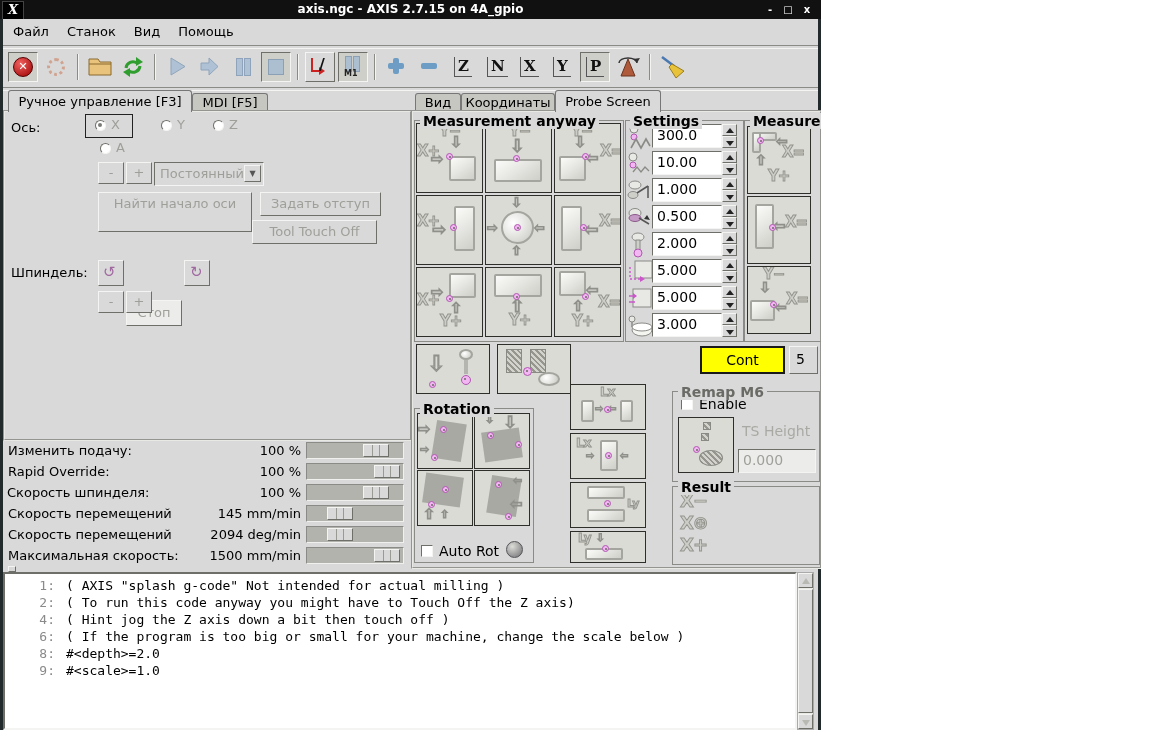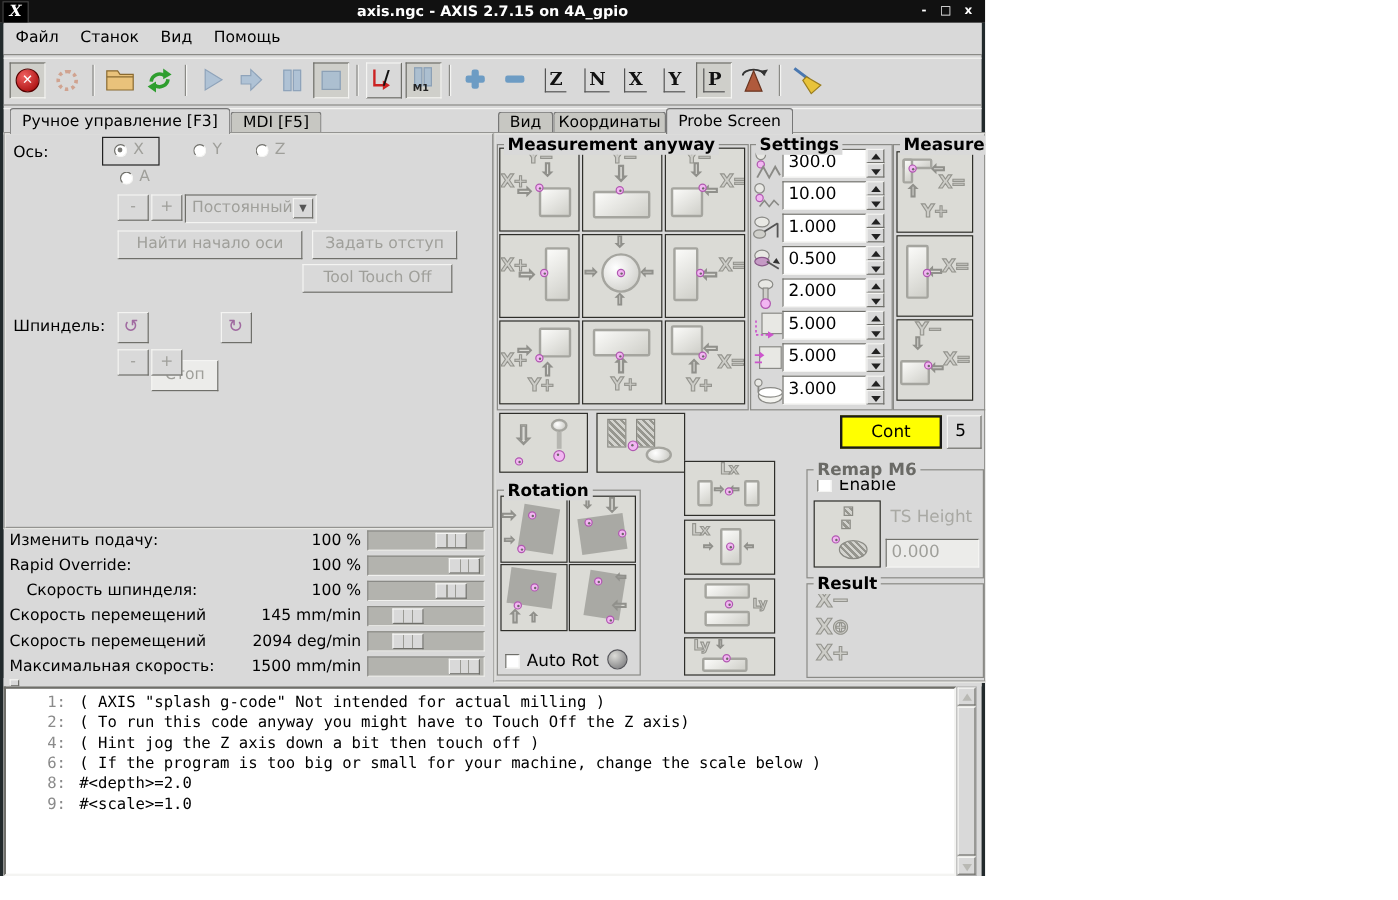--- a/index.html
+++ b/index.html
@@ -196,21 +196,21 @@
           <div class="rlabel" style="left: 224px; top: 5px;">Z</div>
           <div class="radio" style="left: 95px; top: 31px;"></div>
           <div class="rlabel" style="left: 111px; top: 28px;">A</div>
         </div>
     <div class="btn dis" style="left:93px;top:50px;width:26px;height:22px;line-height:20px;">-</div>
     <div class="btn dis" style="left:121px;top:50px;width:26px;height:22px;line-height:20px;">+</div>
     <div class="abs" style="left:149px;top:50px;width:110px;height:24px;background:#d9d9d9;border:1px solid;border-color:#6f6f6a #f4f4f2 #f4f4f2 #6f6f6a;box-sizing:border-box;">
       <span class="abs" style="left:5px;top:3px;font-size:13px;color:#9f9f9a;">Постоянный</span>
       <span class="abs" style="right:2px;top:2px;width:17px;height:17px;background:#d9d9d9;border:1px solid;border-color:#f4f4f2 #6f6f6a #6f6f6a #f4f4f2;text-align:center;font-size:8px;line-height:16px;color:#555;box-sizing:border-box;">▼</span>
     </div>
-    <div class="btn dis" style="left:93px;top:80px;width:154px;height:24px;line-height:22px;">Найти начало оси</div>
+    <div class="btn dis" style="left:93px;top:80px;width:154px;height:40px;line-height:22px;">Найти начало оси</div>
     <div class="btn dis" style="left:255px;top:80px;width:121px;height:24px;line-height:22px;">Задать отступ</div>
     <div class="btn dis" style="left:247px;top:108px;width:125px;height:24px;line-height:22px;">Tool Touch Off</div>
     <div class="abs" style="left:6px;top:153px;font-size:13px;">Шпиндель:</div>
     <div class="btn" style="left:93px;top:148px;width:26px;height:26px;">
       <span class="abs" style="left:4px;top:2px;font-size:15px;color:#a06aa0;">↺</span>
     </div>
     <div class="btn dis" style="left:121px;top:164px;width:56px;height:26px;line-height:24px;background:#ececea;margin-top:24px;">Стоп</div>
     <div class="btn" style="left:179px;top:148px;width:26px;height:26px;">
       <span class="abs" style="left:5px;top:2px;font-size:15px;color:#a06aa0;">↻</span>
     </div>
@@ -227,21 +227,21 @@
           </div>
         </div>
         <div style="position: absolute; left: 0px; top: 24px; width: 405px; height: 20px;">
           <div class="orow-label" style="left: 5px; top: 3px;">Rapid Override:</div>
           <div class="orow-val" style="left: 150px; top: 3px; width: 148px;"><div style="display: inline;">100</div><div style="display: inline;">&nbsp;</div><div style="display: inline;">%</div></div>
           <div class="trough" style="left: 303px; top: 2px; width: 98px; height: 17px;">
             <div class="thumb" style="left: 67px;"></div>
           </div>
         </div>
         <div style="position: absolute; left: 0px; top: 45px; width: 405px; height: 20px;">
-          <div class="orow-label" style="left: 19px; top: 3px;">Скорость шпинделя:</div>
+          <div class="orow-label" style="left: 4px; top: 3px;">Скорость шпинделя:</div>
           <div class="orow-val" style="left: 150px; top: 3px; width: 148px;"><div style="display: inline;">100</div><div style="display: inline;">&nbsp;</div><div style="display: inline;">%</div></div>
           <div class="trough" style="left: 303px; top: 2px; width: 98px; height: 17px;">
             <div class="thumb" style="left: 56px;"></div>
           </div>
         </div>
         <div style="position: absolute; left: 0px; top: 66px; width: 405px; height: 20px;">
           <div class="orow-label" style="left: 5px; top: 3px;">Скорость перемещений</div>
           <div class="orow-val" style="left: 150px; top: 3px; width: 148px;"><div style="display: inline;">145</div><div style="display: inline;">&nbsp;</div><div style="display: inline;">mm/min</div></div>
           <div class="trough" style="left: 303px; top: 2px; width: 98px; height: 17px;">
             <div class="thumb" style="left: 20px;"></div>

